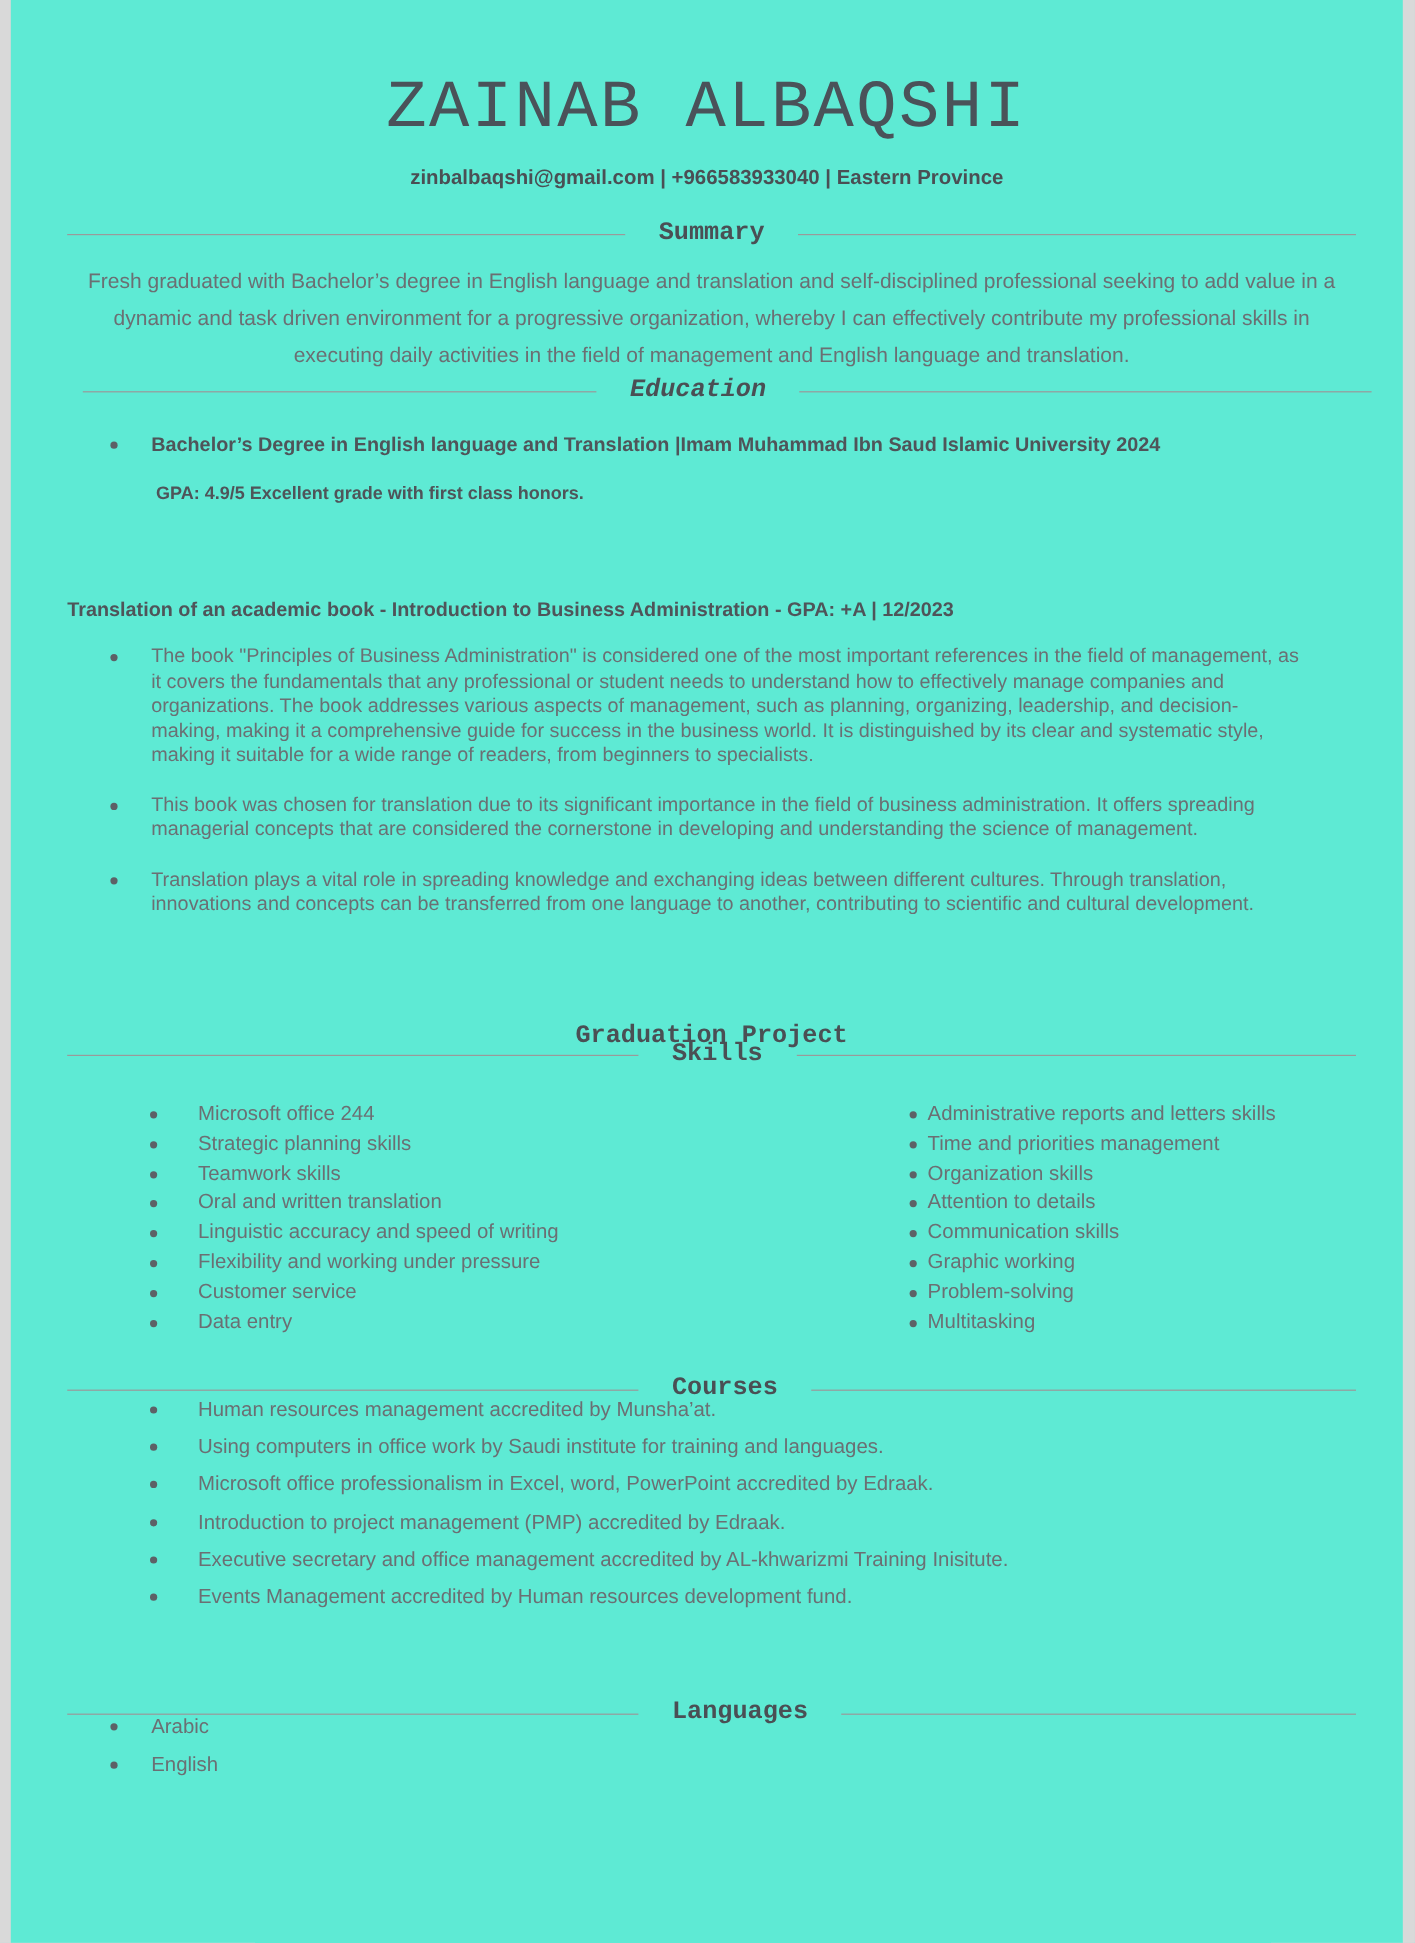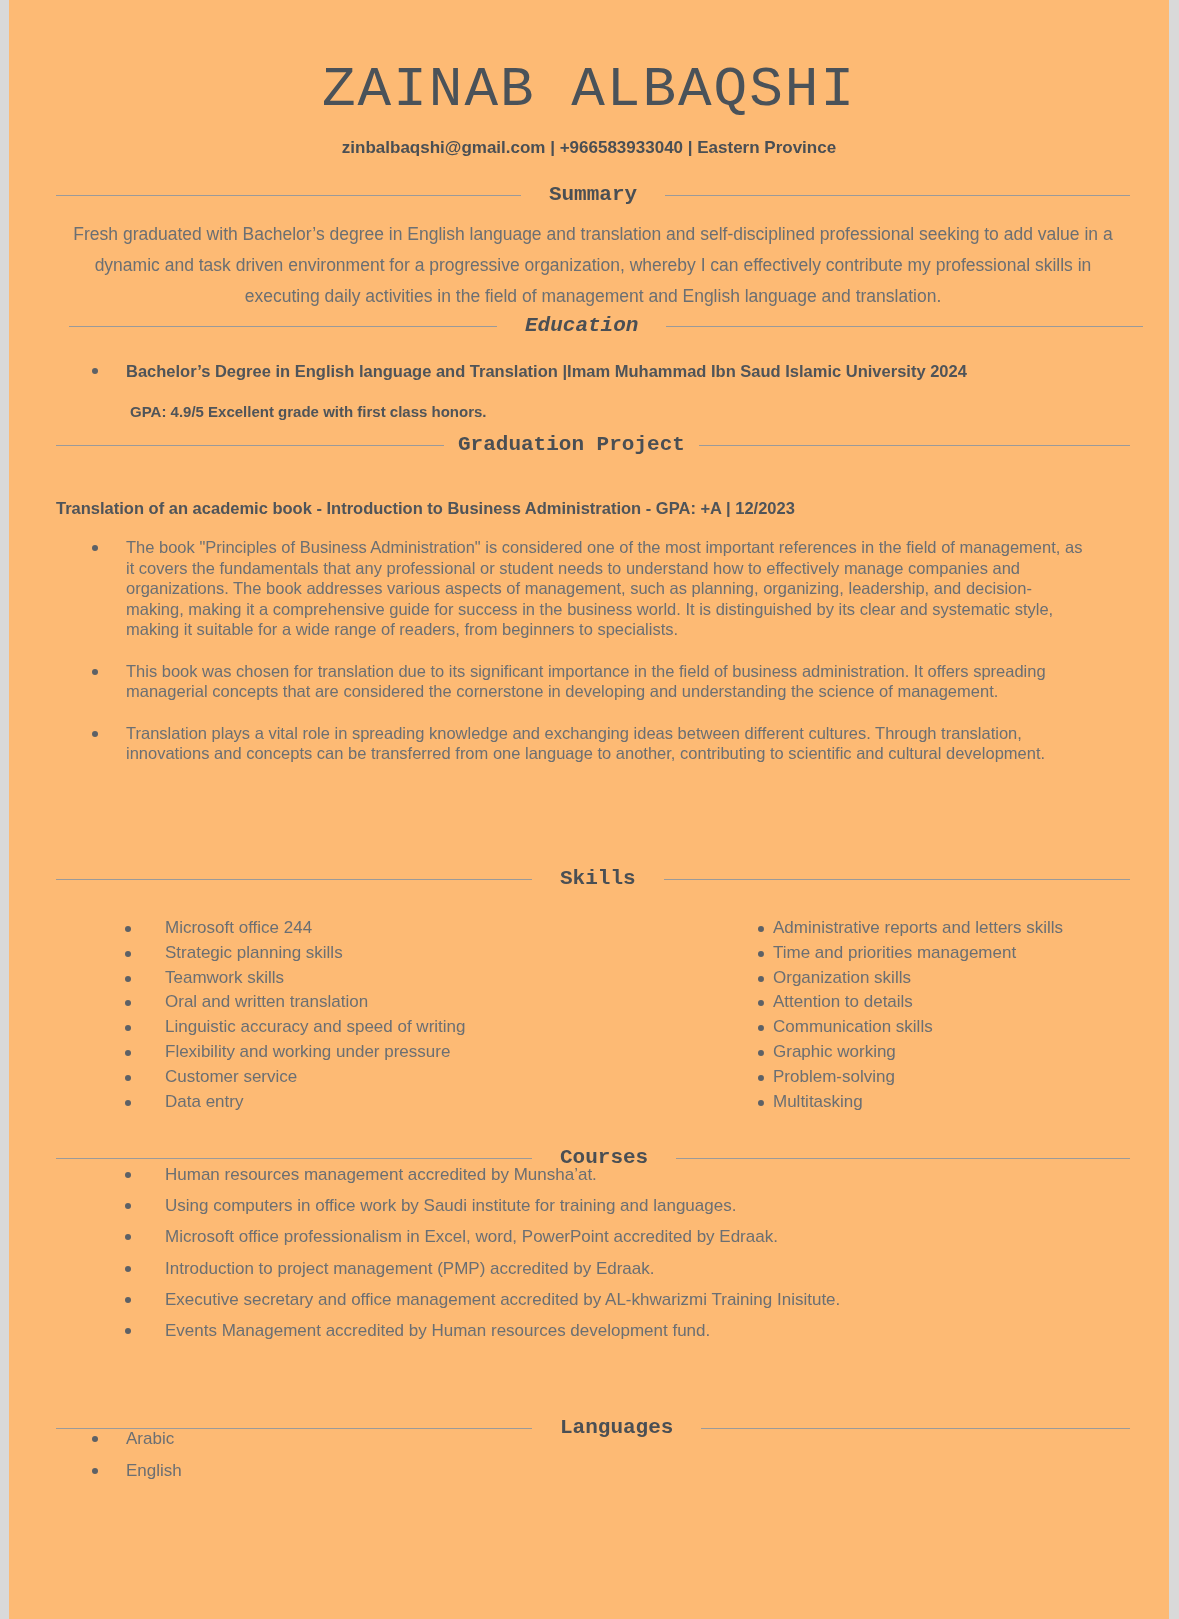--- a/index.html
+++ b/index.html
@@ -8,21 +8,21 @@
       height: 1619px;
       background: #d9d9d9;
       overflow: hidden;
     }
     .page {
       position: absolute;
       left: 9px;
       top: 0;
       width: 1160px;
       height: 1619px;
-      background: #fdba74;
+      background: #5eead4;
       color: #4a4f54;
       font-family: "Liberation Sans", sans-serif;
     }
     .abs { position: absolute; }
     .name {
       left: 0; width: 1160px; top: 58px;
       text-align: center;
       font-family: "Liberation Mono", monospace;
       font-size: 56px;
       letter-spacing: 2px;
@@ -143,21 +143,21 @@
     <div class="rule"></div>
   </div>
   <ul class="abs bullet-list edu">
     <li style="padding-left:37px;">
       <span class="dot" style="left:3px; top:8px;"></span>
       <span>Bachelor’s Degree in English language and Translation  |Imam Muhammad Ibn Saud Islamic University 2024</span>
     </li>
   </ul>
   <div class="abs edu-gpa">GPA: 4.9/5 Excellent grade with first class honors.</div>
 
-  <div class="abs section-head" style="top:431px;">
+  <div class="abs section-head" style="top:462px;flex-direction:column;">
     <div class="rule" style="flex:0 0 388px;"></div>
     <div class="title" style="padding:0 14px;">Graduation Project</div>
     <div class="rule"></div>
   </div>
   <div class="abs project-title">Translation of an academic book - Introduction to Business Administration - GPA: +A | 12/2023</div>
   <ul class="abs bullet-list project-list">
     <li>
       <span class="dot"></span>
       <span>The book "Principles of Business Administration" is considered one of the most important references in the field of management, as it covers the fundamentals that any professional or student needs to understand how to effectively manage companies and organizations. The book addresses various aspects of management, such as planning, organizing, leadership, and decision-making, making it a comprehensive guide for success in the business world. It is distinguished by its clear and systematic style, making it suitable for a wide range of readers, from beginners to specialists.</span>
     </li>

